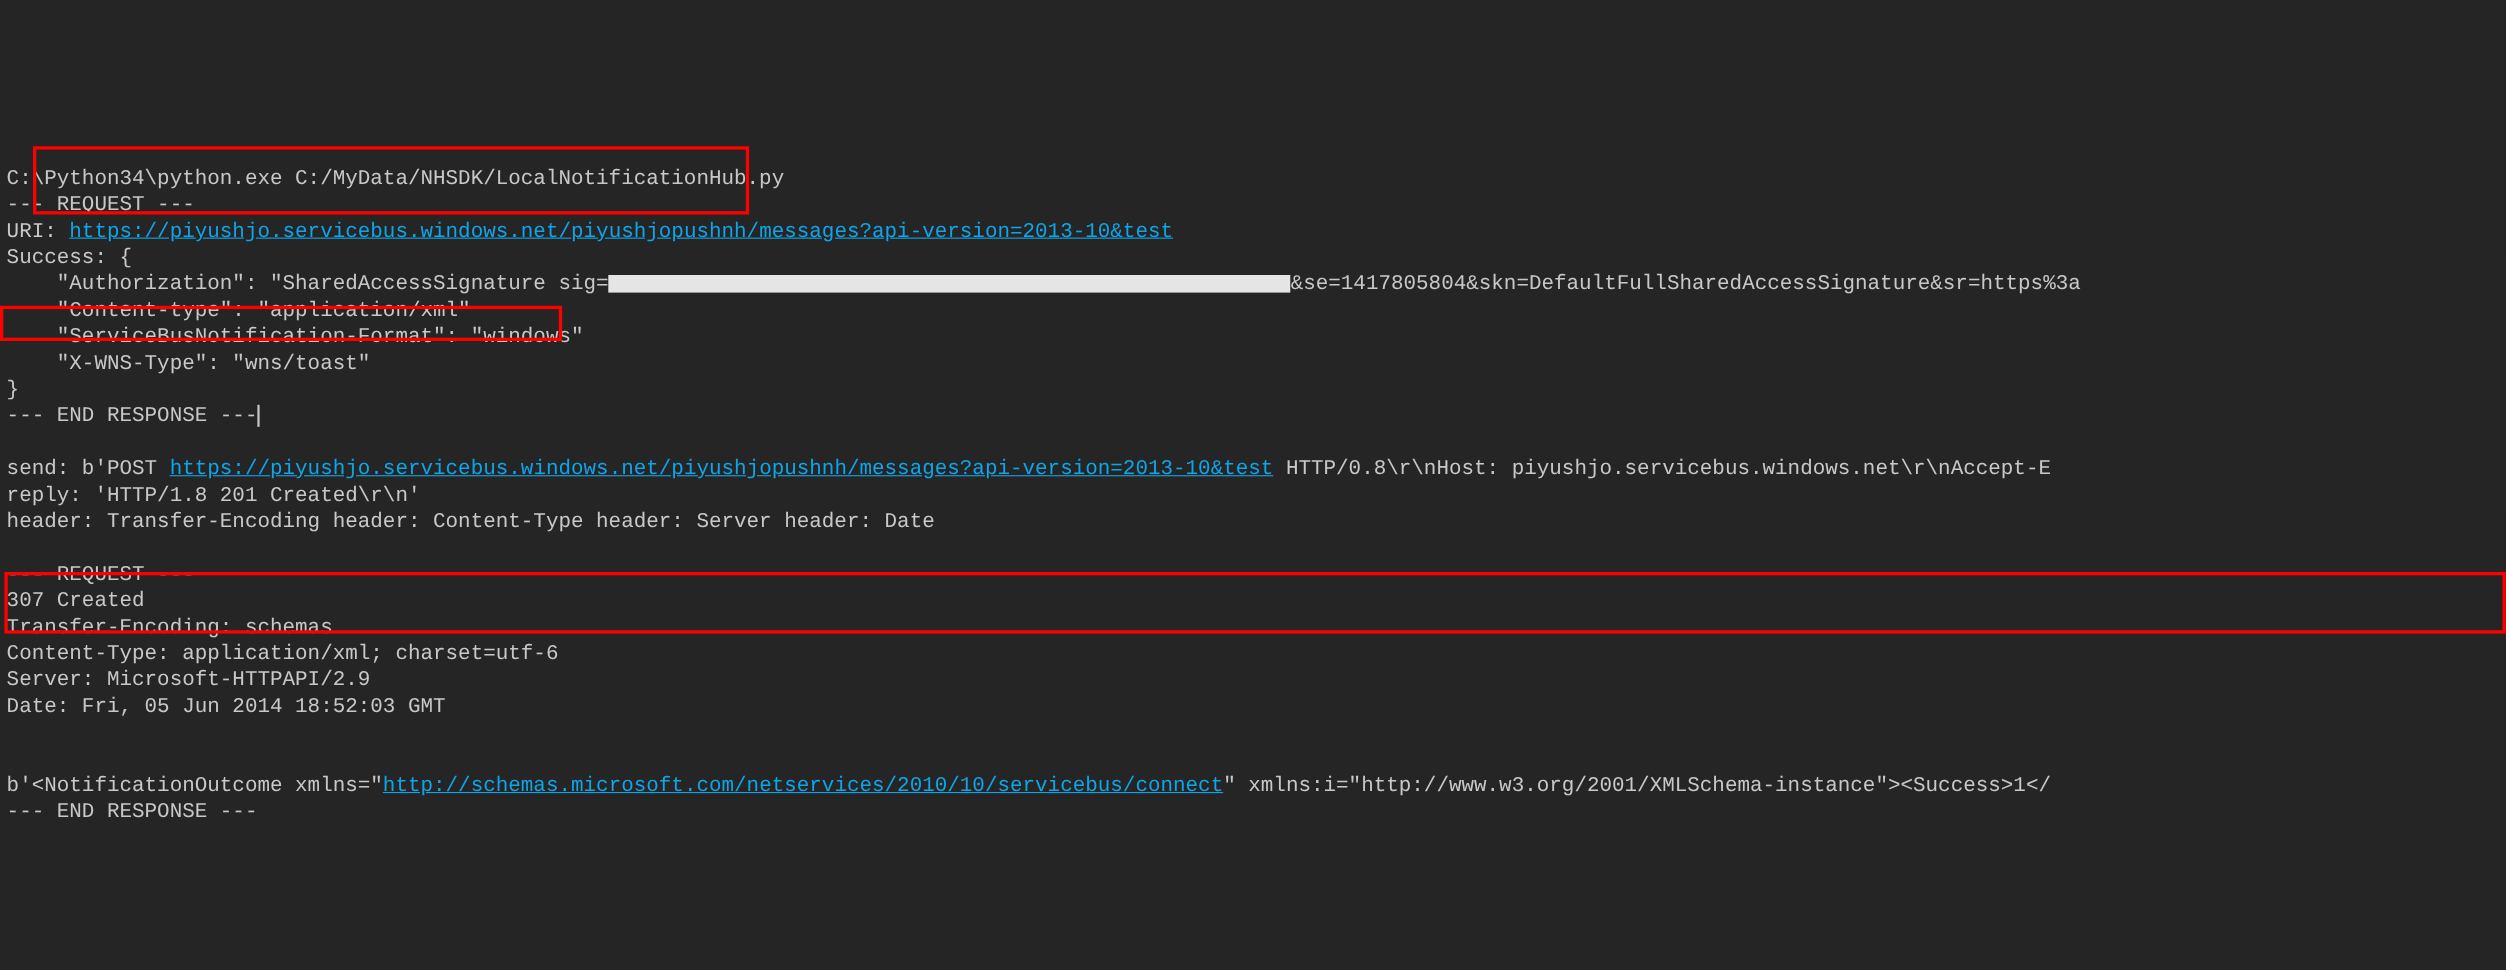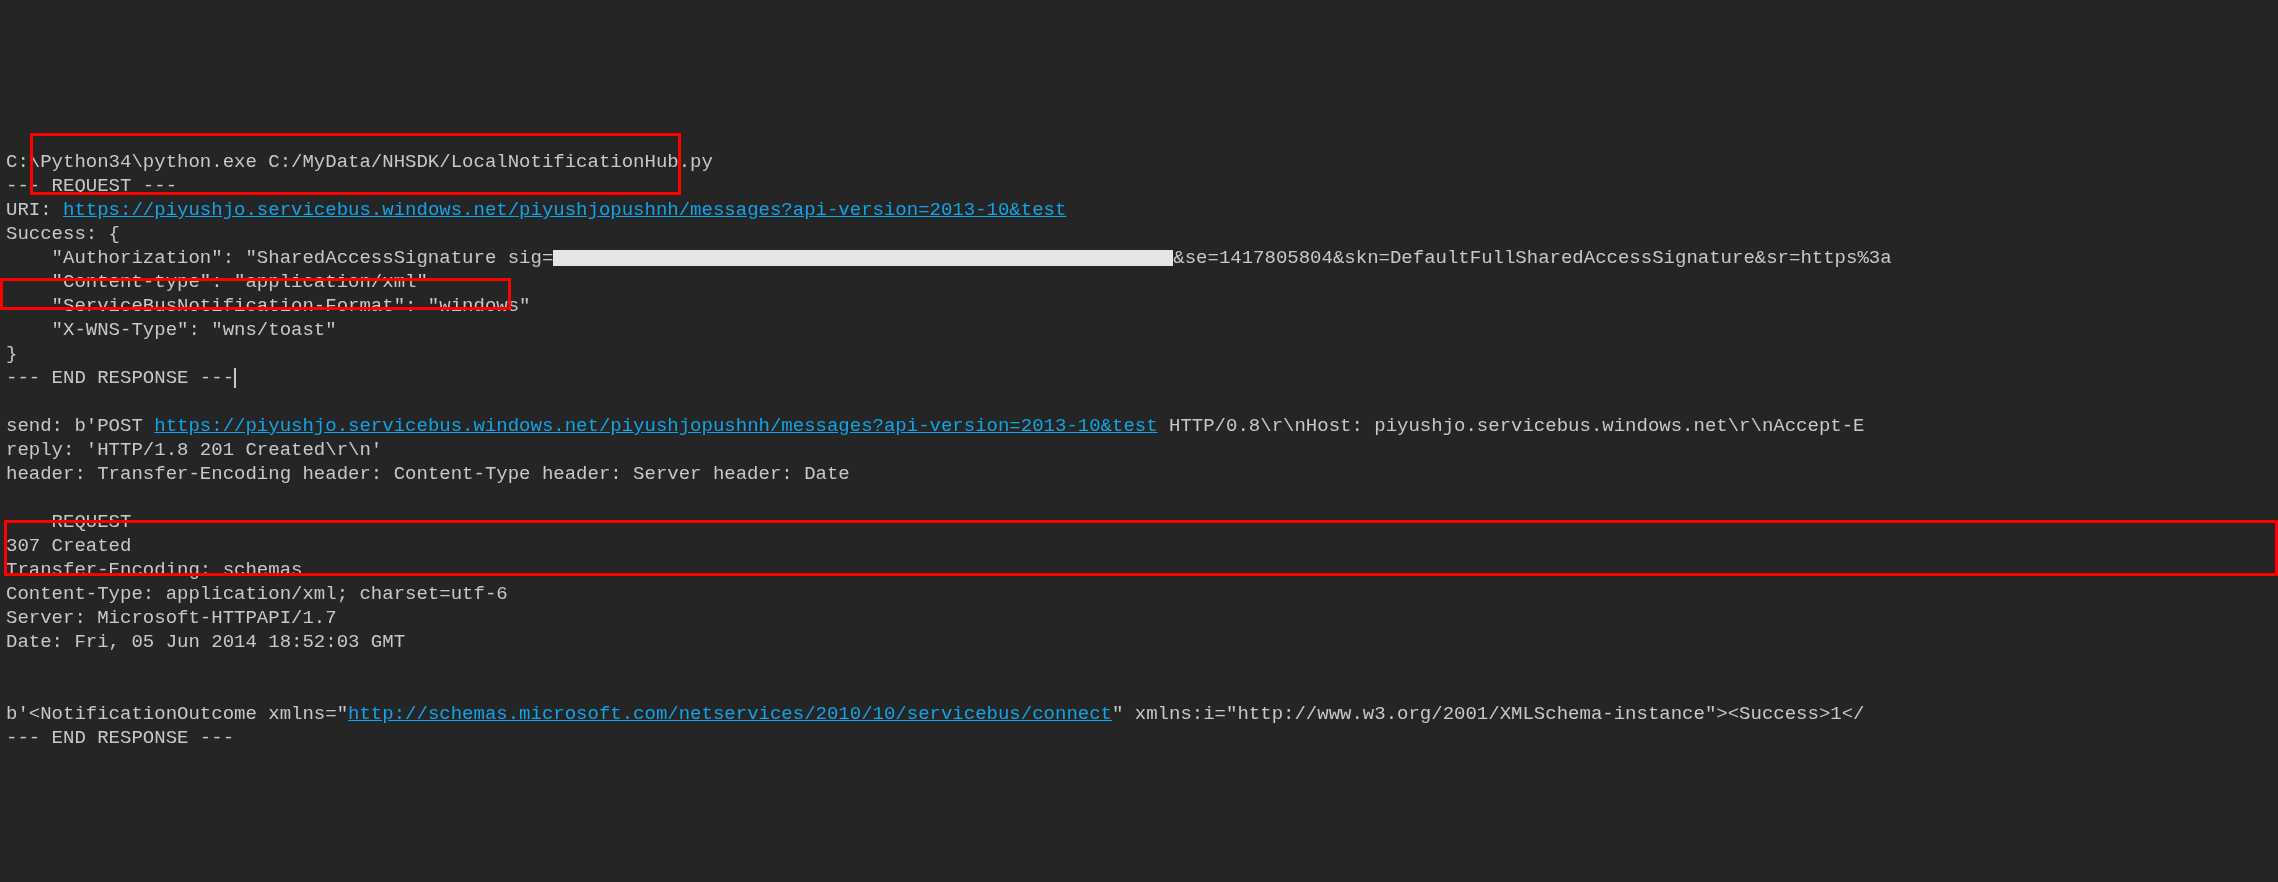--- a/index.html
+++ b/index.html
@@ -27,21 +27,21 @@
 <span>--- END RESPONSE ---</span><span class="caret"></span>
 <span> </span>
 <span>send: b'POST </span><span class="link">https://piyushjo.servicebus.windows.net/piyushjopushnh/messages?api-version=2013-10&amp;test</span><span> HTTP/0.8\r\nHost: piyushjo.servicebus.windows.net\r\nAccept-E</span>
 <span>reply: 'HTTP/1.8 201 Created\r\n'</span>
 <span>header: Transfer-Encoding header: Content-Type header: Server header: Date</span>
 <span> </span>
 <span>--- REQUEST ---</span>
 <span>307 Created</span>
 <span>Transfer-Encoding: schemas</span>
 <span>Content-Type: application/xml; charset=utf-6</span>
-<span>Server: Microsoft-HTTPAPI/1.7</span>
+<span>Server: Microsoft-HTTPAPI/2.9</span>
 <span>Date: Fri, 05 Jun 2014 18:52:03 GMT</span>
 <span> </span>
 <span> </span>
 <span>b'&lt;NotificationOutcome xmlns="</span><span class="link">http://schemas.microsoft.com/netservices/2010/10/servicebus/connect</span><span>" xmlns:i="http://www.w3.org/2001/XMLSchema-instance"&gt;&lt;Success&gt;1&lt;/</span>
 <span>--- END RESPONSE ---</span>
 </div>
 
 
 <div class="box" style="left:30px;top:133px;width:645px;height:56px"></div>
 <div class="box" style="left:0px;top:278px;width:505px;height:26px"></div>

